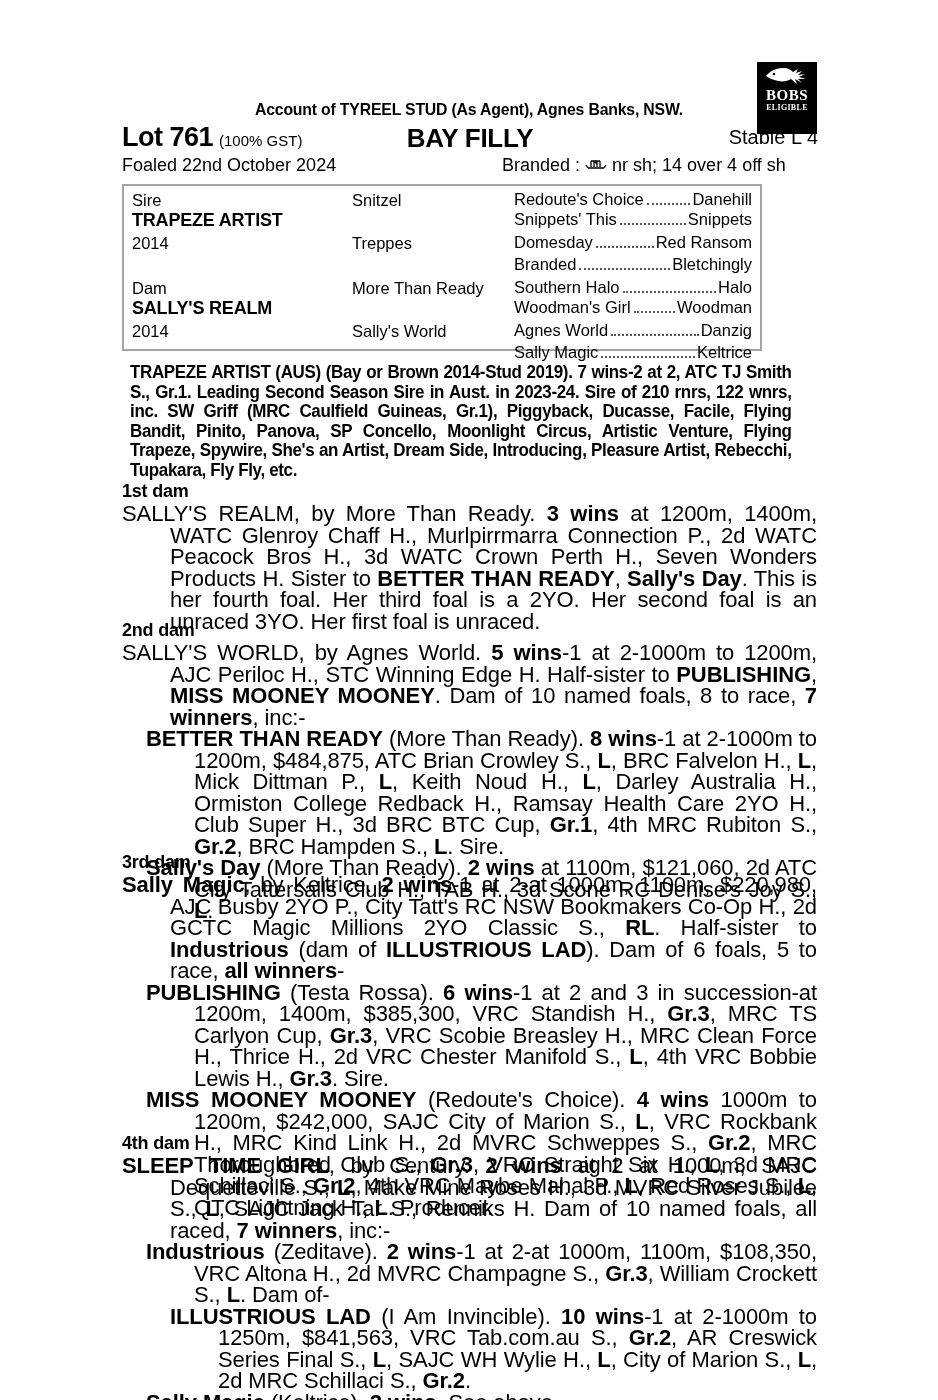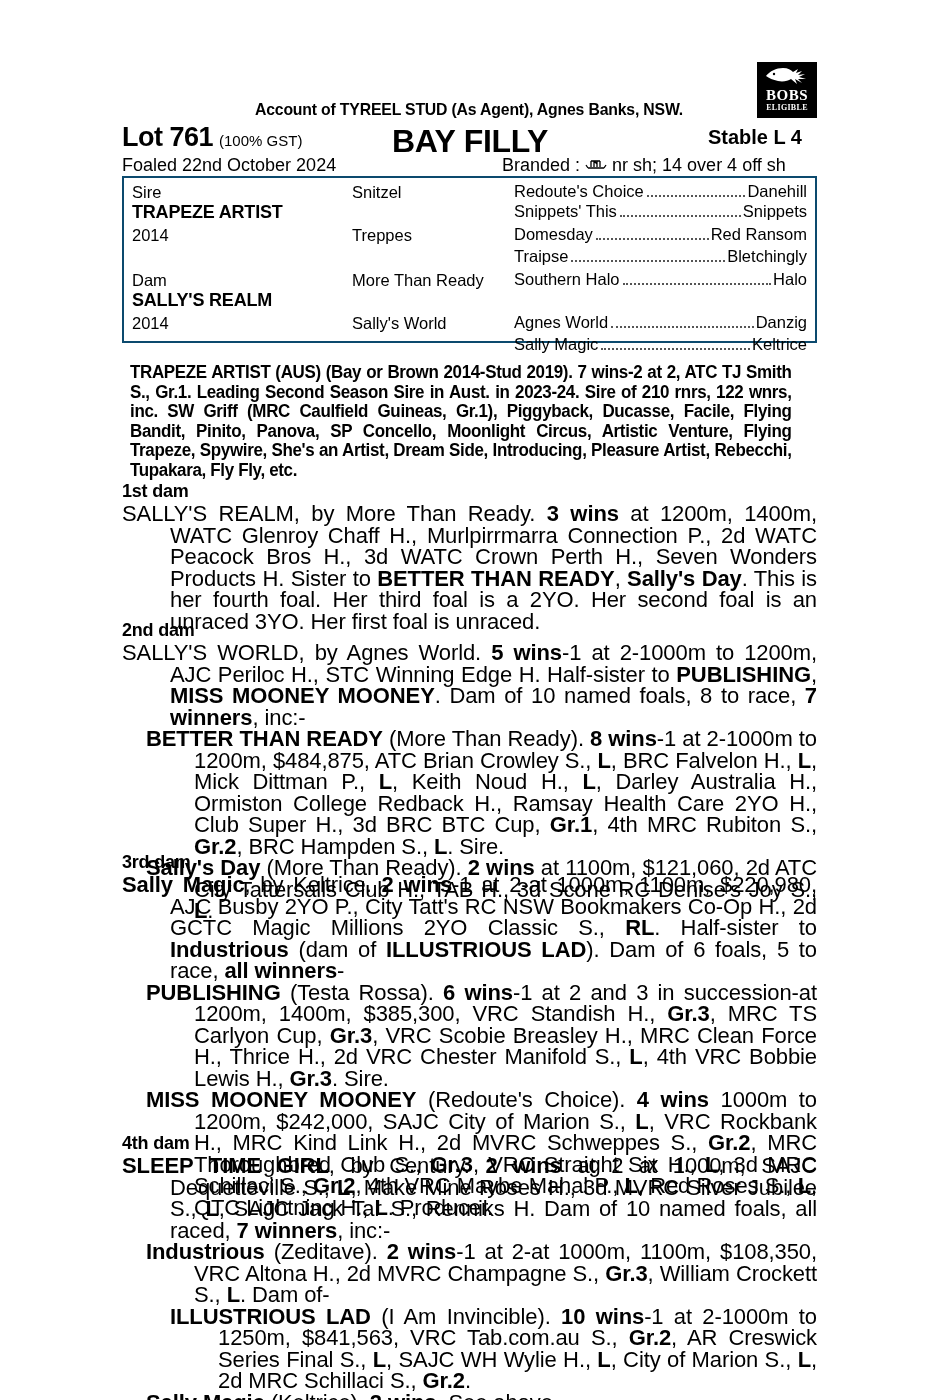--- a/index.html
+++ b/index.html
@@ -21,21 +21,21 @@
     width: 938px;
     height: 1400px;
   }
 
   
   .bobs-logo {
     position: absolute;
     right: 121px;
     top: 62px;
     width: 60px;
-    height: 56px;
+    height: 72px;
     background: #000000;
     display: flex;
     flex-direction: column;
     align-items: center;
     justify-content: flex-start;
     padding-top: 3px;
     box-sizing: border-box;
   }
   .bobs-logo svg { display: block; }
   .bobs-word {
@@ -88,29 +88,29 @@
   .lot-gst {
     font-size: 15px;
     margin-left: 6px;
     text-align: center;
   }
   .lot-title {
     position: absolute;
     left: 0; right: 0;
     top: 1px;
     text-align: center;
-    font-size: 32px;
+    font-size: 26px;
     font-weight: bold;
     letter-spacing: -0.3px;
   }
   .lot-stable {
     position: absolute;
-    right: 16px; top: 4px;
+    right: 0; top: 4px;
     font-size: 20px;
-    font-weight: bold;
+    font-weight: normal;
   }
 
   .foaled-row {
     position: absolute;
     left: 122px;
     right: 120px;
     top: 155px;
     height: 24px;
     font-size: 18px;
   }
@@ -121,24 +121,24 @@
     width: 22px;
     height: 14px;
     vertical-align: -1px;
     position: relative;
   }
 
   
   .ped-table {
     position: absolute;
     left: 122px;
-    top: 176px;
-    width: 695px;
+    top: 184px;
+    width: 640px;
     height: 167px;
-    border: 2px solid #0c4a6e;
+    border: 2px solid #a3a3a3;
     box-sizing: border-box;
   }
   .ped-grid {
     position: relative;
     width: 100%;
     height: 100%;
   }
   .ped-cell {
     position: absolute;
     font-size: 16.5px;
@@ -271,28 +271,33 @@
         <span>Snippets' This</span>
         <span class="leader-dots"></span>
         <span>Snippets</span>
       </div>
       <div class="leader-row" style="top:47px">
         <span>Domesday</span>
         <span class="leader-dots"></span>
         <span>Red Ransom</span>
       </div>
       <div class="leader-row" style="top:69px">
-        <span>Traipse</span>
+        <span>Branded</span>
         <span class="leader-dots"></span>
         <span>Bletchingly</span>
       </div>
       <div class="leader-row" style="top:92px">
         <span>Southern Halo</span>
         <span class="leader-dots"></span>
         <span>Halo</span>
+      </div>
+      <div class="leader-row" style="top:112px">
+        <span>Woodman's Girl</span>
+        <span class="leader-dots"></span>
+        <span>Woodman</span>
       </div>
       <div class="leader-row" style="top:135px">
         <span>Agnes World</span>
         <span class="leader-dots"></span>
         <span>Danzig</span>
       </div>
       <div class="leader-row" style="top:157px">
         <span>Sally Magic</span>
         <span class="leader-dots"></span>
         <span>Keltrice</span>

